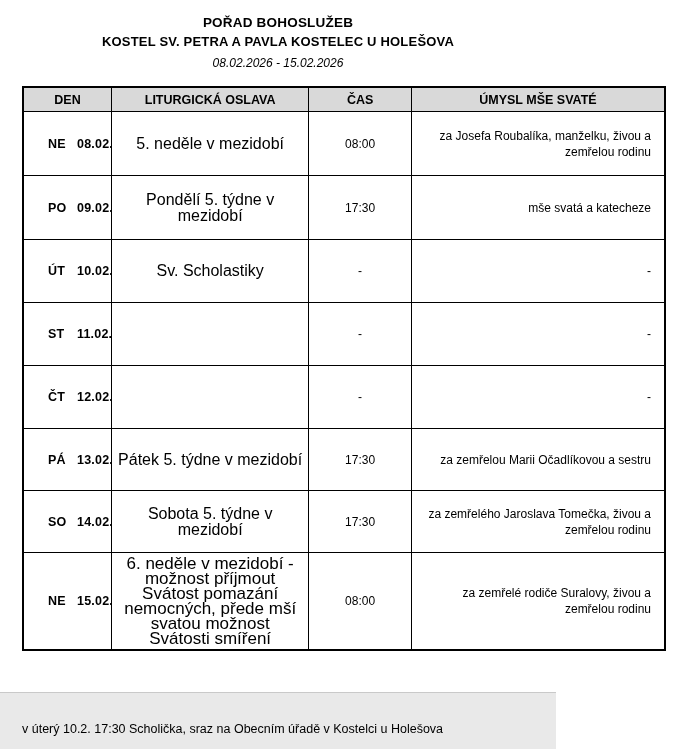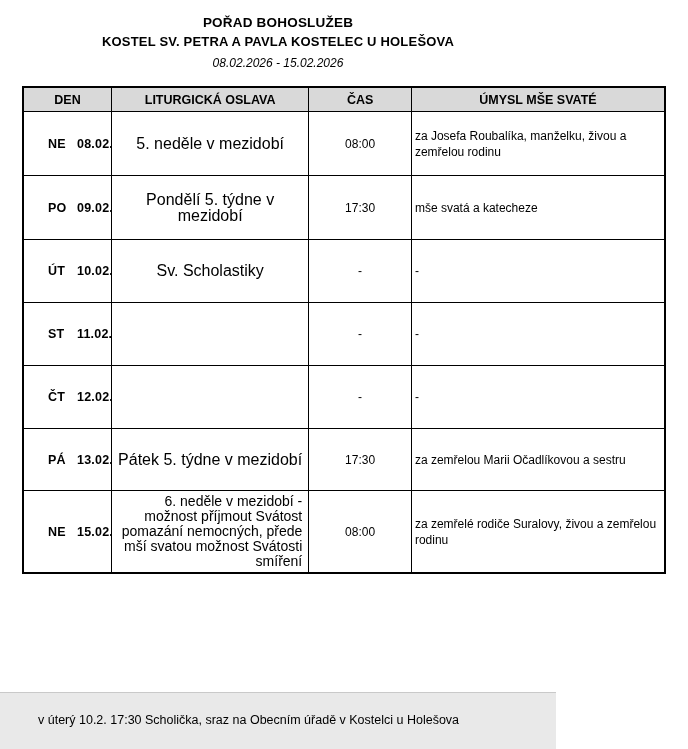--- a/index.html
+++ b/index.html
@@ -86,54 +86,54 @@
     display: inline-block;
     padding-left: 7px;
   }
   td.lit {
     font-size: 16px;
     text-align: center;
     padding: 3px 6px;
     line-height: 16px;
   }
   td.lit.small {
-    font-size: 14px;
+    font-size: 17px;
     line-height: 15px;
-    text-align: right;
   }
   td.time {
     font-size: 12px;
     text-align: center;
     padding: 8px 4px;
   }
   td.intent {
     font-size: 12px;
-    text-align: left;
-    padding: 3px 3px;
+    text-align: right;
+    padding: 3px 13px;
     line-height: 16px;
   }
 
   .row-h-a { height: 64px; }
   .row-h-b { height: 63px; }
   .row-h-c { height: 62px; margin-left: 32px; }
   .row-h-d { height: 74px; }
 
   .footer {
     position: absolute;
     left: 0;
     right: 0;
     bottom: 0;
     height: 56px;
     background: #e9e9e9;
     border-top: 1px solid #c9c9c9;
   }
   .footer .note {
-    padding: 19px 22px 0 38px;
+    padding: 19px 22px 0 22px;
     font-size: 12.5px;
     line-height: 17px;
+    margin-top: 9px;
   }
 </style>
 </head>
 <body>
 
 <div class="page">
 
   <div class="header">
     <div class="line1">POŘAD BOHOSLUŽEB</div>
     <div class="line2">KOSTEL SV. PETRA A PAVLA KOSTELEC U HOLEŠOVA</div>
@@ -198,20 +198,28 @@
           <td class="intent">-</td>
         </tr>
         <tr class="row-h-c">
           <td class="day">
             <span class="dow">PÁ</span><span class="date">13.02.</span>
           </td>
           <td class="lit">Pátek 5. týdne v mezidobí</td>
           <td class="time">17:30</td>
           <td class="intent">za zemřelou Marii Očadlíkovou a sestru</td>
         </tr>
+        <tr class="row-h-c">
+          <td class="day">
+            <span class="dow">SO</span><span class="date">14.02.</span>
+          </td>
+          <td class="lit">Sobota 5. týdne v mezidobí</td>
+          <td class="time">17:30</td>
+          <td class="intent">za zemřelého Jaroslava Tomečka, živou a zemřelou rodinu</td>
+        </tr>
         <tr class="row-h-d">
           <td class="day">
             <span class="dow">NE</span><span class="date">15.02.</span>
           </td>
           <td class="lit small">6. neděle v mezidobí - možnost příjmout Svátost pomazání nemocných, přede mší svatou možnost Svátosti smíření</td>
           <td class="time">08:00</td>
           <td class="intent">za zemřelé rodiče Suralovy, živou a zemřelou rodinu</td>
         </tr>
       </tbody>
     </table>

